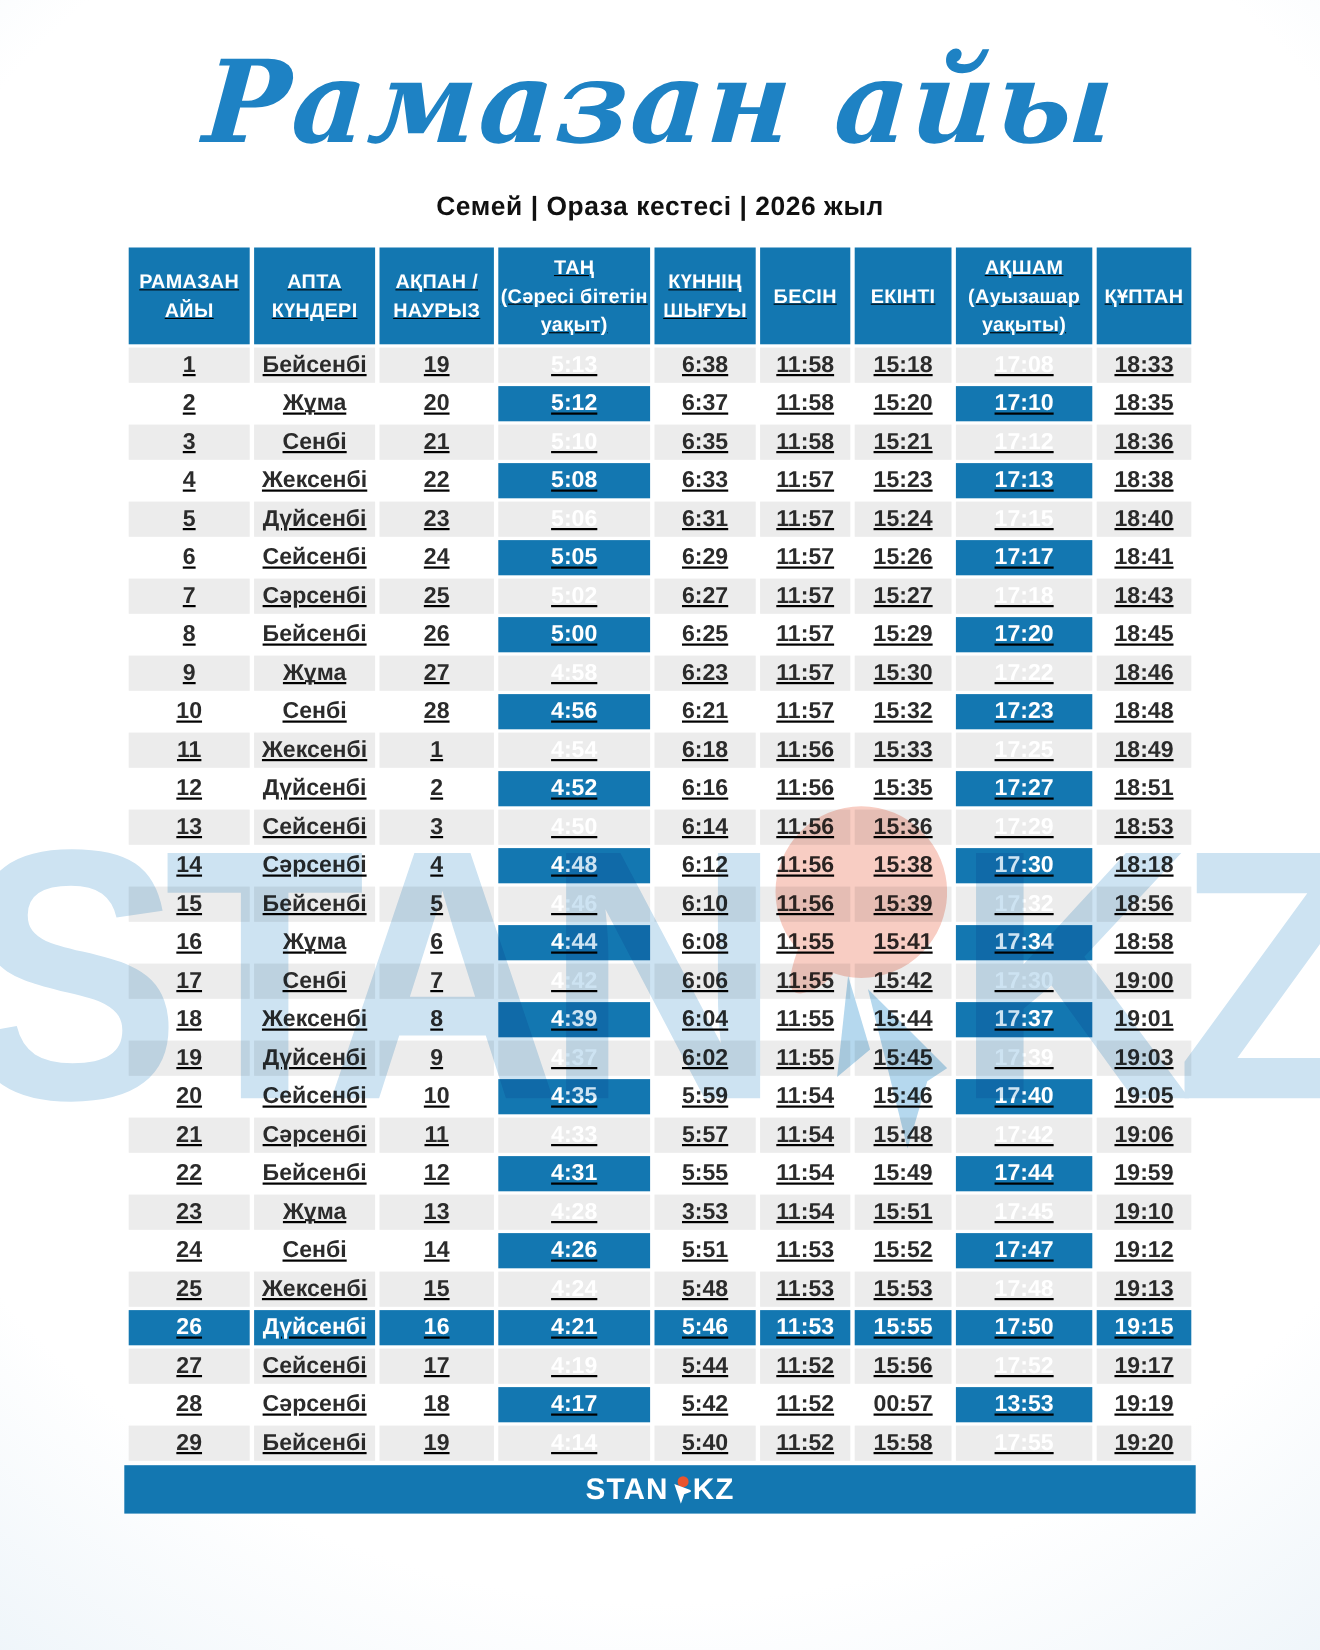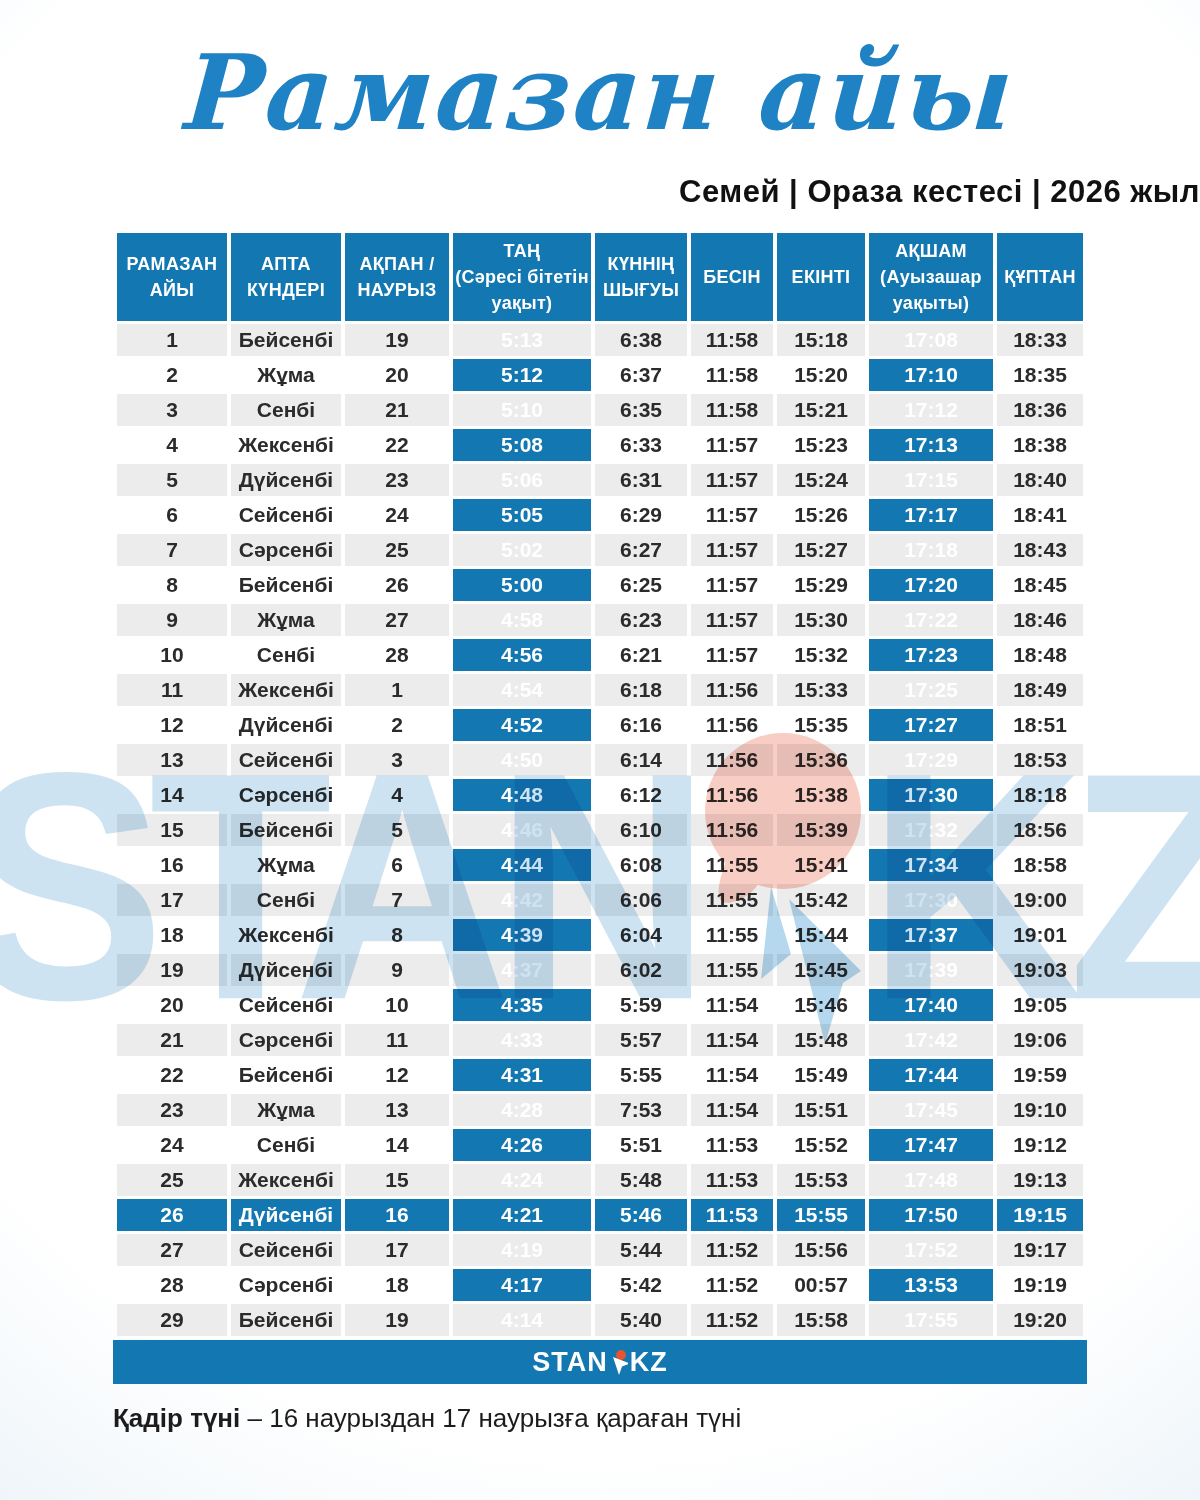--- a/index.html
+++ b/index.html
@@ -20,35 +20,36 @@
     font-style: italic;
     font-weight: bold;
     font-size: 104px;
     line-height: 150px;
     color: var(--title-blue, #1e82c4);
     letter-spacing: 2px;
     transform: skewX(-4deg);
   }
   .subtitle {
     margin-top: 6px;
-    text-align: right;
-    font-size: 31px;
+    text-align: center;
+    font-size: 24px;
     font-weight: bold;
     color: #111111;
     letter-spacing: .5px;
   }
 
   
   .sched-wrap { margin-top: 20px; }
   table.sched {
     width: 974px;
     margin: 0 auto;
     border-collapse: separate;
     border-spacing: 4px 3px;
     table-layout: fixed;
+    text-decoration: underline;
   }
   col.c1{width:110px} col.c2{width:110px} col.c3{width:104px}
   col.c4{width:138px} col.c5{width:92px}  col.c6{width:82px}
   col.c7{width:88px}  col.c8{width:124px} col.c9{width:86px}
   table.sched th {
     background: var(--accent, #1377b1);
     color: #ffffff;
     font-size: 18px;
     font-weight: bold;
     height: 88px;
@@ -395,21 +396,21 @@
             <td>11:54</td>
             <td>15:49</td>
             <td class="accent">17:44</td>
             <td>19:59</td>
           </tr>
           <tr>
             <td>23</td>
             <td>Жұма</td>
             <td>13</td>
             <td class="accent">4:28</td>
-            <td>7:53</td>
+            <td>3:53</td>
             <td>11:54</td>
             <td>15:51</td>
             <td class="accent">17:45</td>
             <td>19:10</td>
           </tr>
           <tr>
             <td>24</td>
             <td>Сенбі</td>
             <td>14</td>
             <td class="accent">4:26</td>
@@ -485,23 +486,20 @@
         <svg width="18" height="30" viewBox="0 0 18 30">
           <circle cx="11" cy="8" r="5" fill="#e8542e"></circle>
           <path d="M3 10 L9 28 L12 19.5 L20 16.5 Z" fill="#ffffff"></path>
         </svg>
       </span>
       <span class="logo-text">KZ</span>
     </div>
   </div>
 
   <div class="notes">
-    <div class="note-line">
-      <b>Қадір түні</b><span> – 16 наурыздан 17 наурызға қараған түні</span>
-    </div>
   </div>
 
   <div class="watermark">
     <span class="wm-text">STAN</span>
     <span>
       <svg width="160" height="330" viewBox="0 0 160 330">
         <circle cx="82" cy="92" r="78" fill="#f8cdc3"></circle>
         <path d="M26 140 Q8 186 28 184 Q56 178 64 150 Z" fill="#f8cdc3"></path>
         <path d="M88 180 L124 325 L142 264 L160 252 Z" fill="#b5d8ee"></path>
         <path d="M70 168 L60 260 L90 235 Z" fill="#b5d8ee"></path>

